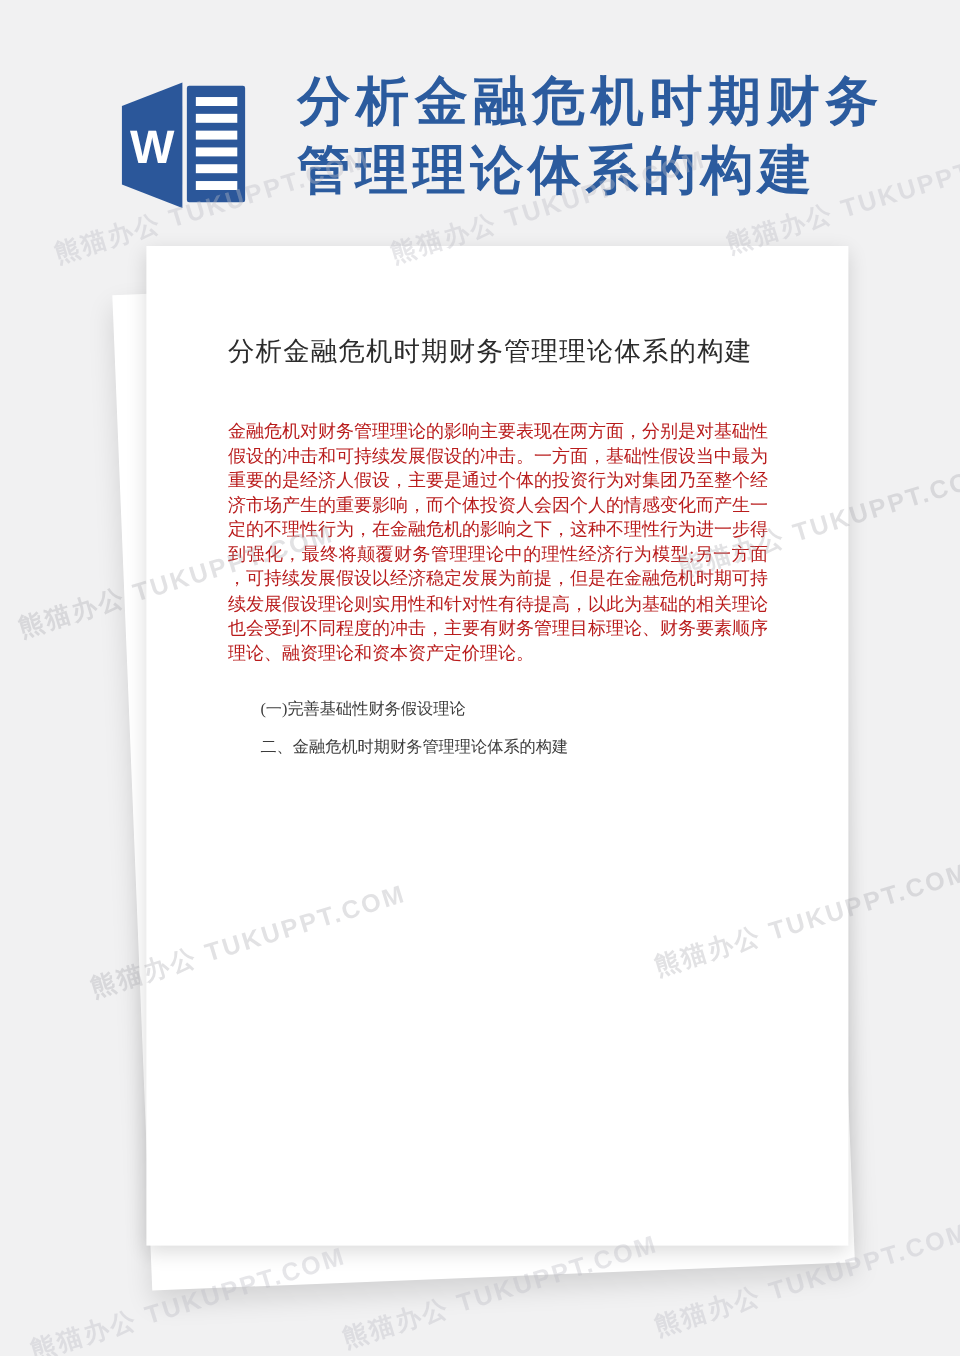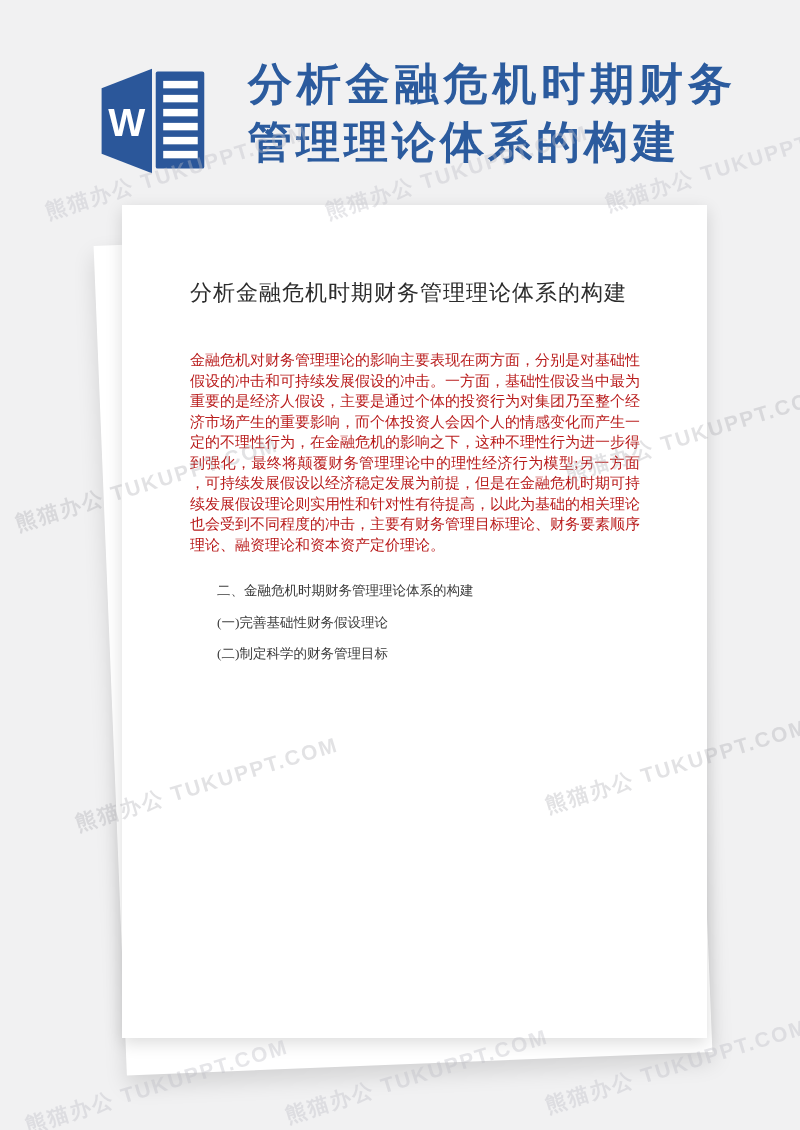--- a/index.html
+++ b/index.html
@@ -125,23 +125,22 @@
     <h1 class="header-title">分析金融危机时期财务管理理论体系的构建</h1>
   </header>
 
   <div>
     <div class="page page-back"></div>
 
     <div class="page page-main">
       <h2 class="doc-title">分析金融危机时期财务管理理论体系的构建</h2>
 
       <p class="doc-p">金融危机对财务管理理论的影响主要表现在两方面，分别是对基础性假设的冲击和可持续发展假设的冲击。一方面，基础性假设当中最为重要的是经济人假设，主要是通过个体的投资行为对集团乃至整个经济市场产生的重要影响，而个体投资人会因个人的情感变化而产生一定的不理性行为，在金融危机的影响之下，这种不理性行为进一步得到强化，最终将颠覆财务管理理论中的理性经济行为模型;另一方面，可持续发展假设以经济稳定发展为前提，但是在金融危机时期可持续发展假设理论则实用性和针对性有待提高，以此为基础的相关理论也会受到不同程度的冲击，主要有财务管理目标理论、财务要素顺序理论、融资理论和资本资产定价理论。</p>
+      <p class="doc-h">(一)完善基础性财务假设理论</p>
       <p class="doc-h">二、金融危机时期财务管理理论体系的构建</p>
-      <p class="doc-h">(一)完善基础性财务假设理论</p>
-      <p class="doc-h">(二)制定科学的财务管理目标</p>
 
     </div>
   </div>
 
   <span class="wm light" style="left:40px;  top:158px;">熊猫办公 TUKUPPT.COM</span>
   <span class="wm light" style="left:320px; top:158px;">熊猫办公 TUKUPPT.COM</span>
   <span class="wm light" style="left:600px; top:150px;">熊猫办公 TUKUPPT.COM</span>
   <span class="wm" style="left:10px;  top:470px;">熊猫办公 TUKUPPT.COM</span>
   <span class="wm" style="left:560px; top:420px;">熊猫办公 TUKUPPT.COM</span>
   <span class="wm" style="left:70px;  top:770px;">熊猫办公 TUKUPPT.COM</span>

